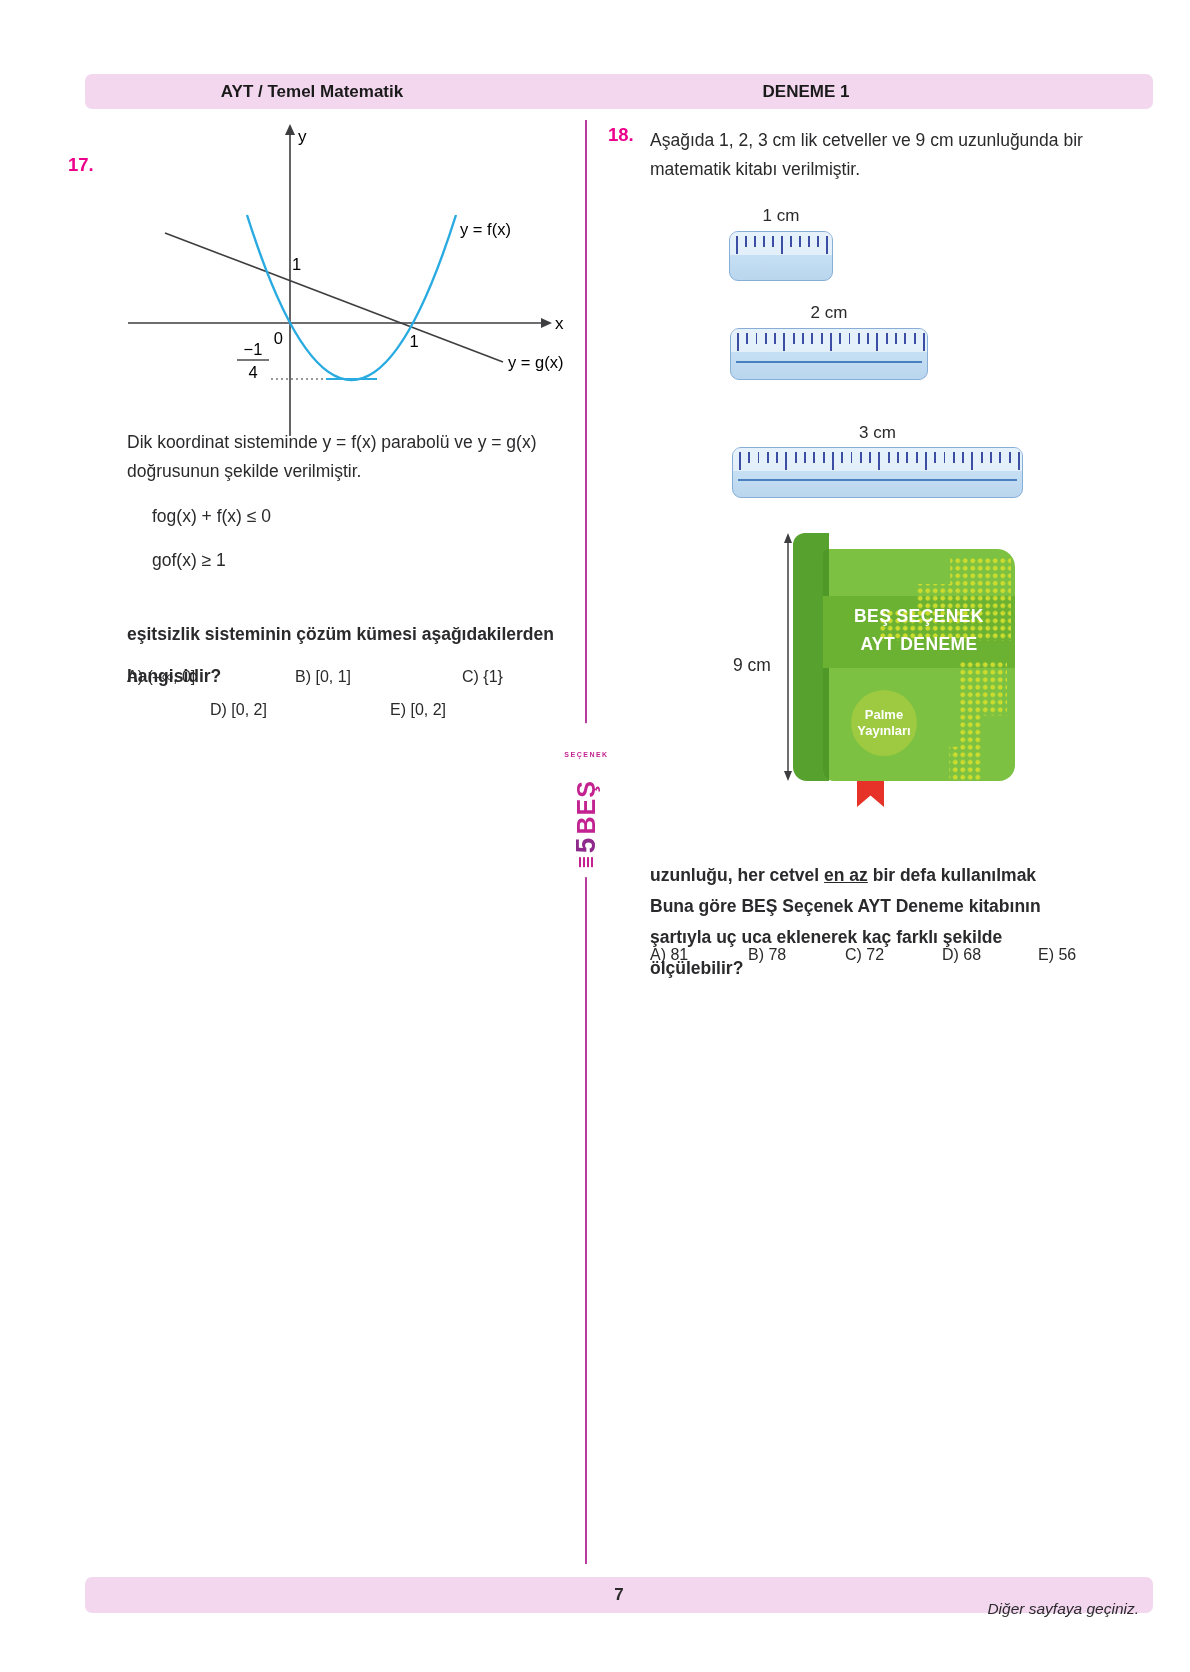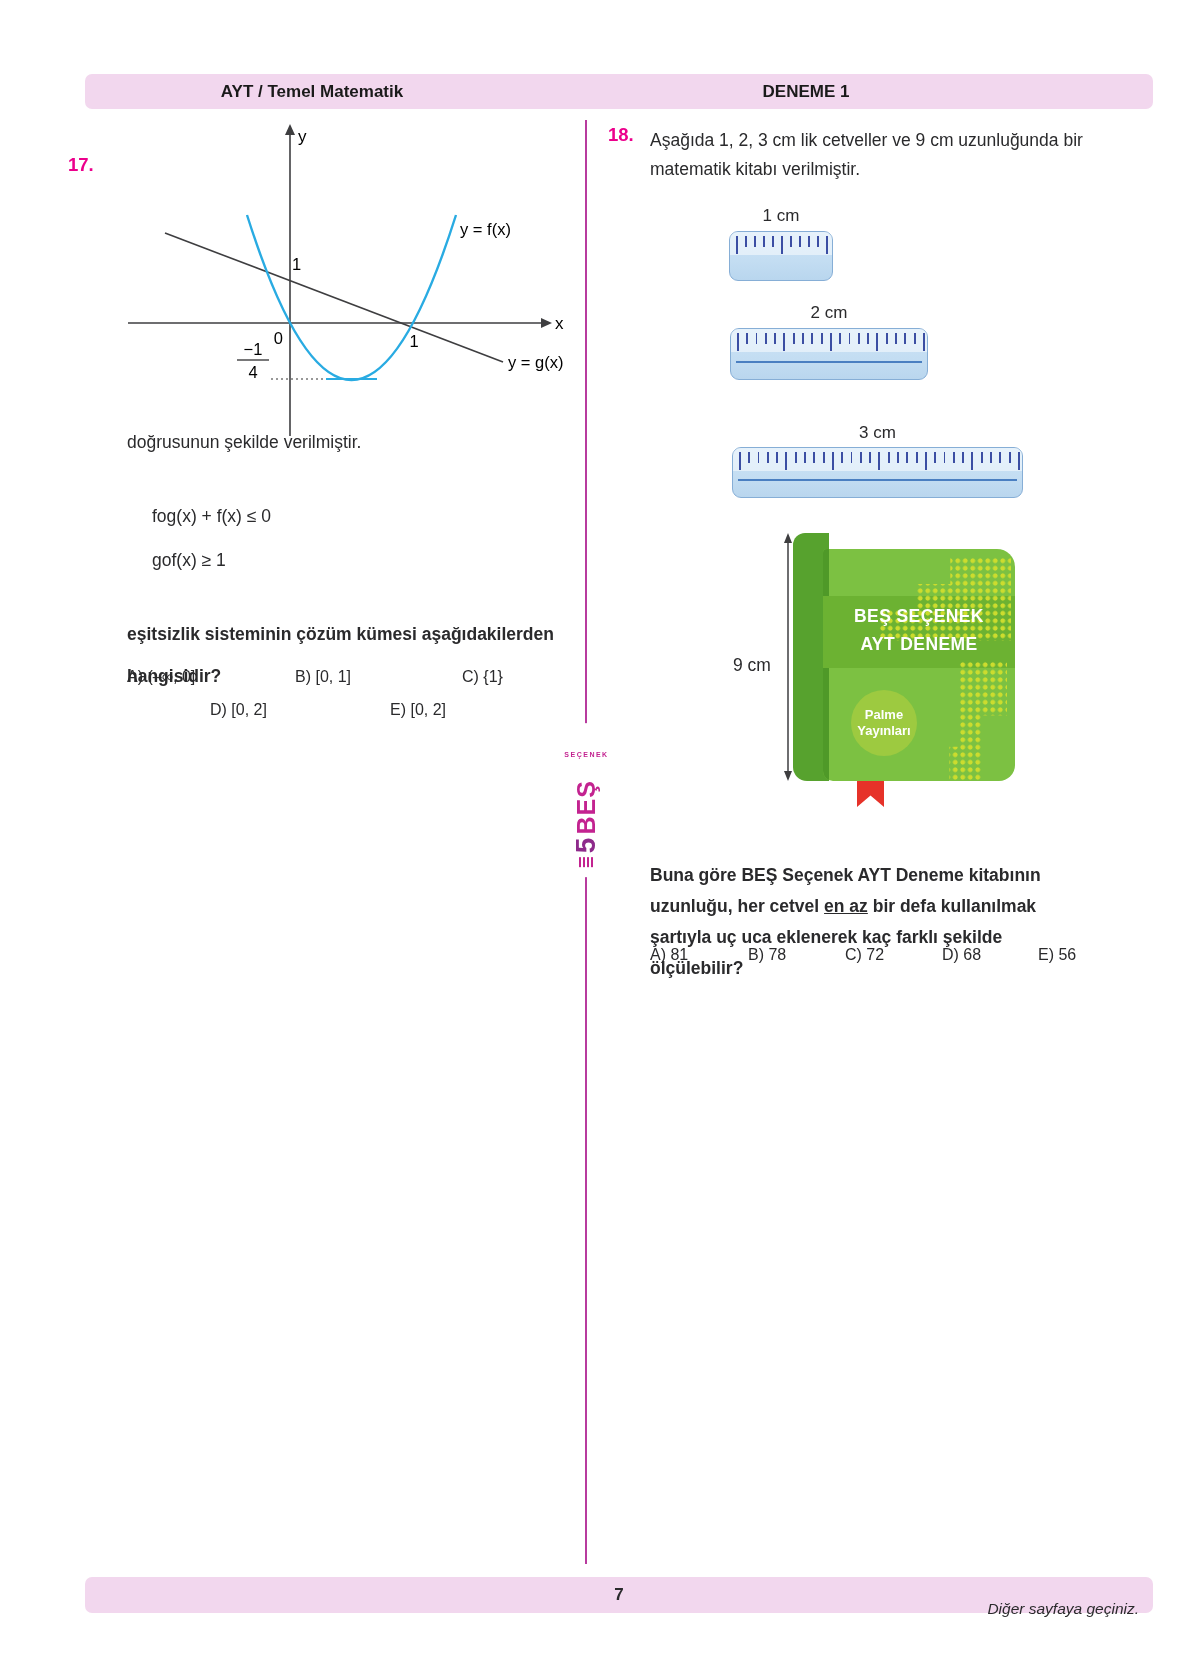--- a/index.html
+++ b/index.html
@@ -102,20 +102,21 @@
   <text x="309" y="229" font-size="16.5" text-anchor="middle">1</text>
 
   <text x="148" y="237" font-size="16.5" text-anchor="middle">−1</text>
   <line x1="132" y1="242" x2="164" y2="242" stroke="#3e3e40" stroke-width="1.4"></line>
   <text x="148" y="260" font-size="16.5" text-anchor="middle">4</text>
   <line x1="166" y1="261" x2="221" y2="261" stroke="#777" stroke-width="1.4" stroke-dasharray="2 3"></line>
   <line x1="221" y1="261" x2="272" y2="261" stroke="#29abe2" stroke-width="2"></line>
 </svg>
 
 <div class="abs body-text" style="left:127px;top:428px;width:460px;">
+  <div>Dik koordinat sisteminde y = f(x) parabolü ve y = g(x)</div>
   <div>doğrusunun şekilde verilmiştir.</div>
 </div>
 <div class="abs body-text" style="left:152px;top:502px;">fog(x) + f(x) ≤ 0</div>
 <div class="abs body-text" style="left:152px;top:546px;">gof(x) ≥ 1</div>
 <div class="abs body-text bold" style="left:127px;top:588px;">eşitsizlik sisteminin çözüm kümesi aşağıdakilerden</div>
 <div class="abs body-text bold" style="left:127px;top:630px;">hangisidir?</div>
 
 <span class="opt" style="left:127px;top:668px;">A) (–∞, 0]</span>
 <span class="opt" style="left:295px;top:668px;">B) [0, 1]</span>
 <span class="opt" style="left:462px;top:668px;">C) {1}</span>
@@ -169,22 +170,22 @@
       <div>AYT DENEME</div>
     </div>
     <div class="logo-circle">
       <div>Palme</div>
       <div>Yayınları</div>
     </div>
   </div>
 </div>
 
 <div class="abs body-text bold" style="left:650px;top:828px;width:430px;line-height:31px;">
+  <div><span>uzunluğu, her cetvel </span><span class="uline">en az</span><span> bir defa kullanılmak</span></div>
   <div>Buna göre BEŞ Seçenek AYT Deneme kitabının</div>
-  <div><span>uzunluğu, her cetvel </span><span class="uline">en az</span><span> bir defa kullanılmak</span></div>
   <div>şartıyla uç uca eklenerek kaç farklı şekilde</div>
   <div>ölçülebilir?</div>
 </div>
 
 <span class="opt" style="left:650px;top:946px;">A) 81</span>
 <span class="opt" style="left:748px;top:946px;">B) 78</span>
 <span class="opt" style="left:845px;top:946px;">C) 72</span>
 <span class="opt" style="left:942px;top:946px;">D) 68</span>
 <span class="opt" style="left:1038px;top:946px;">E) 56</span>
 

